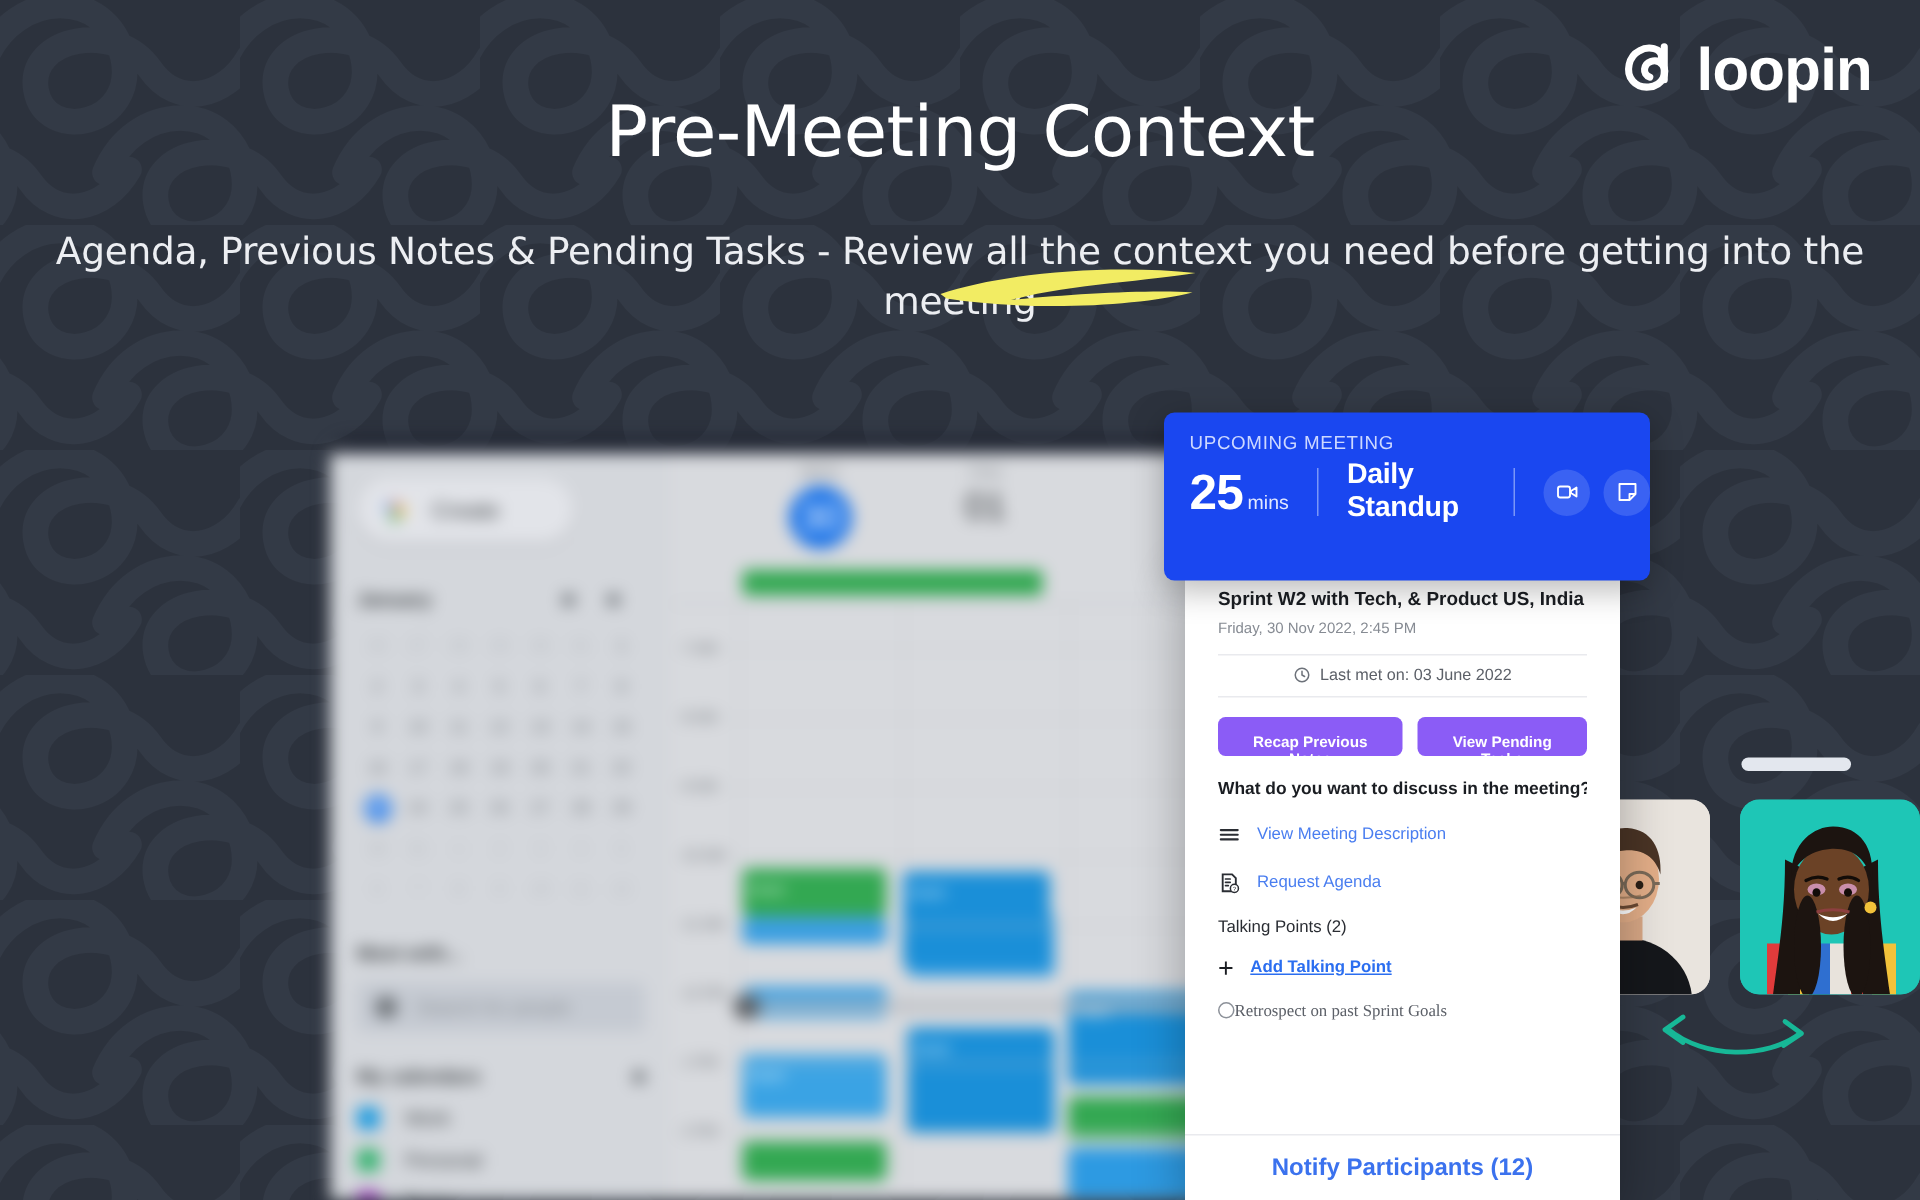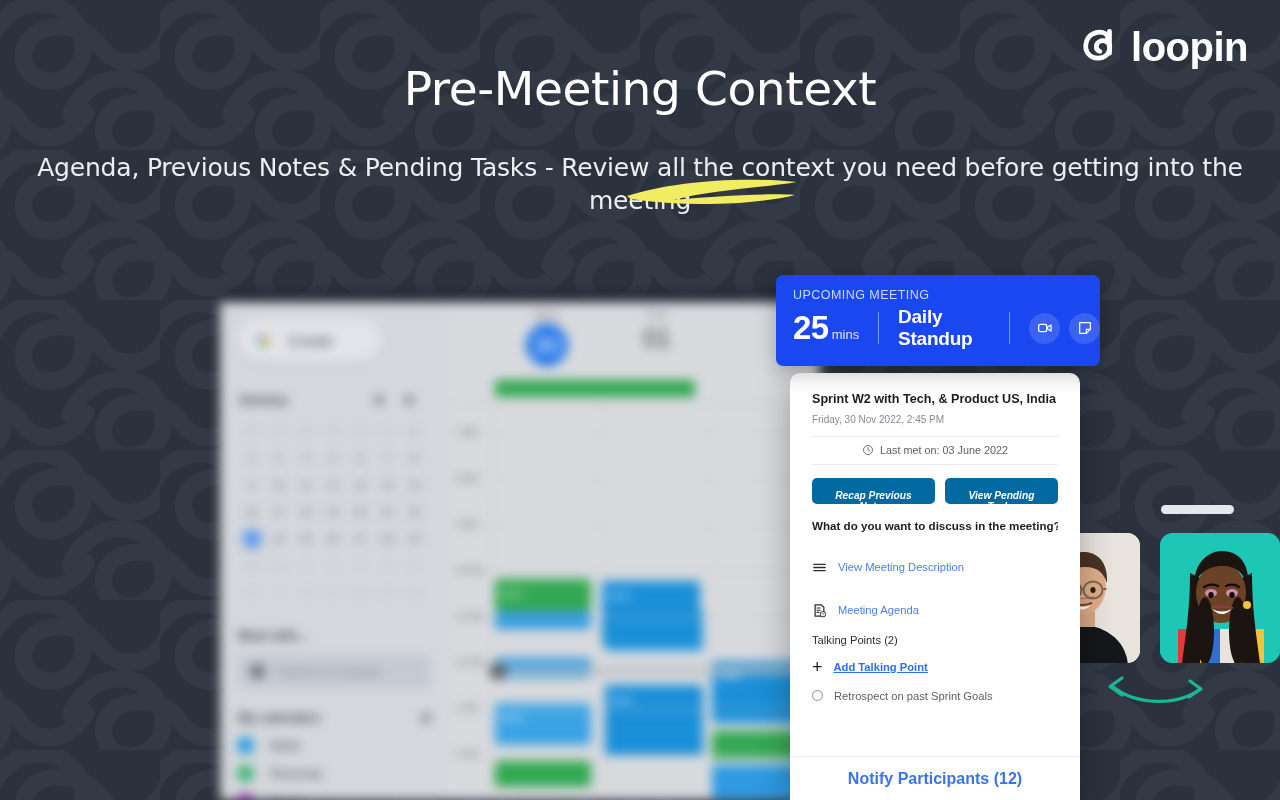--- a/index.html
+++ b/index.html
@@ -196,21 +196,21 @@
   }
   .scroll-thumb {
     position: absolute; left: 42px; width: 18px; height: 18px;
     background: #5f6368; border-radius: 50%;
   }
 
   
   #upcoming-banner {
     position: absolute;
     left: 776px; top: 275px;
-    width: 324px; height: 91px;
+    width: 324px; height: 112px;
     background: #1A47F0;
     border-radius: 7px;
     z-index: 4;
     padding: 13px 0 0 17px;
     box-shadow: 0 6px 22px rgba(0,0,0,.28);
   }
   #upcoming-label {
     color: #cdd8ff; font-size: 12.5px; letter-spacing: .45px;
     font-weight: 400;
   }
@@ -245,37 +245,37 @@
   #card-datetime { font-size: 10px; color: #868b93; margin-top: 6px; }
   #lastmet-row {
     margin-top: 11px;
     border-top: 1px solid #e9eaee; border-bottom: 1px solid #e9eaee;
     height: 29px;
     display: flex; align-items: center; justify-content: center; gap: 6px;
   }
   #lastmet-text { font-size: 10.8px; color: #5c6068; }
   #card-buttons { display: flex; gap: 10px; margin-top: 13px; }
   .pri-btn {
-    background: #0369a1; color: #fff; font-size: 10.2px; font-weight: 700;
+    background: #8b5cf6; color: #fff; font-size: 10.2px; font-weight: 700;
     border: none; border-radius: 5px; height: 26px; padding: 12px 11px;
-    font-family: "Liberation Sans", sans-serif; cursor: pointer; font-style: italic;
+    font-family: "Liberation Sans", sans-serif; cursor: pointer;
   }
   #discuss-prompt {
     margin-top: 15px; font-size: 11.6px; font-weight: 700; color: #1a1d22;
     white-space: nowrap; overflow: hidden;
   }
-  .link-row { display: flex; align-items: center; gap: 11px; margin-top: 28px; }
+  .link-row { display: flex; align-items: center; gap: 11px; margin-top: 17px; }
   .link-text { color: #4a7ef0; font-size: 11.2px; }
   #talking-points-title {
     margin-top: 16px; font-size: 11.2px; color: #2a2d33;
   }
   #add-talking-point { display: flex; align-items: center; gap: 11px; margin-top: 12px; }
   #add-tp-plus { font-size: 18px; color: #1a1d22; line-height: 1; }
   #add-tp-label { color: #2b6ef0; font-size: 11.2px; font-weight: 700; text-decoration: underline; }
-  .tp-item { display: flex; align-items: flex-start; gap: 11px; margin-top: 13px; }
+  .tp-item { display: flex; align-items: flex-start; margin-top: 13px; font-family: Liberation Serif, serif; }
   .tp-circle {
     width: 11px; height: 11px; border-radius: 50%;
     border: 1.3px solid #8c9199; flex: none; margin-top: 1px;
   }
   .tp-text { font-size: 11.2px; color: #5c6068; line-height: 1.25; }
   #notify-row {
     position: absolute; left: 0; bottom: 0; width: 290px;
     border-top: 1px solid #e9eaee;
     height: 44px; display: flex; align-items: center; justify-content: center;
   }
@@ -547,21 +547,21 @@
     <svg width="15" height="15" viewBox="0 0 24 24">
       <path d="M5 3 H15 L19 7 V21 H5 Z" fill="none" stroke="#2a2d33" stroke-width="2"></path>
       <g stroke="#2a2d33" stroke-width="1.8" stroke-linecap="round">
         <path d="M8 8 H13"></path>
           <path d="M8 11.5 H13"></path>
           <path d="M8 15 H11"></path>
       </g>
       <circle cx="17.5" cy="18" r="4.3" fill="#fff" stroke="#2a2d33" stroke-width="1.6"></circle>
       <text x="17.5" y="20.3" font-size="6.4" text-anchor="middle" fill="#2a2d33" font-family="Liberation Sans, sans-serif">?</text>
     </svg>
-    <span class="link-text">Meeting Agenda</span>
+    <span class="link-text">Request Agenda</span>
   </div>
 
   <div id="talking-points-title">Talking Points (2)</div>
 
   <div id="add-talking-point">
     <span id="add-tp-plus">+</span>
     <span id="add-tp-label">Add Talking Point</span>
   </div>
 
   <div class="tp-item">

